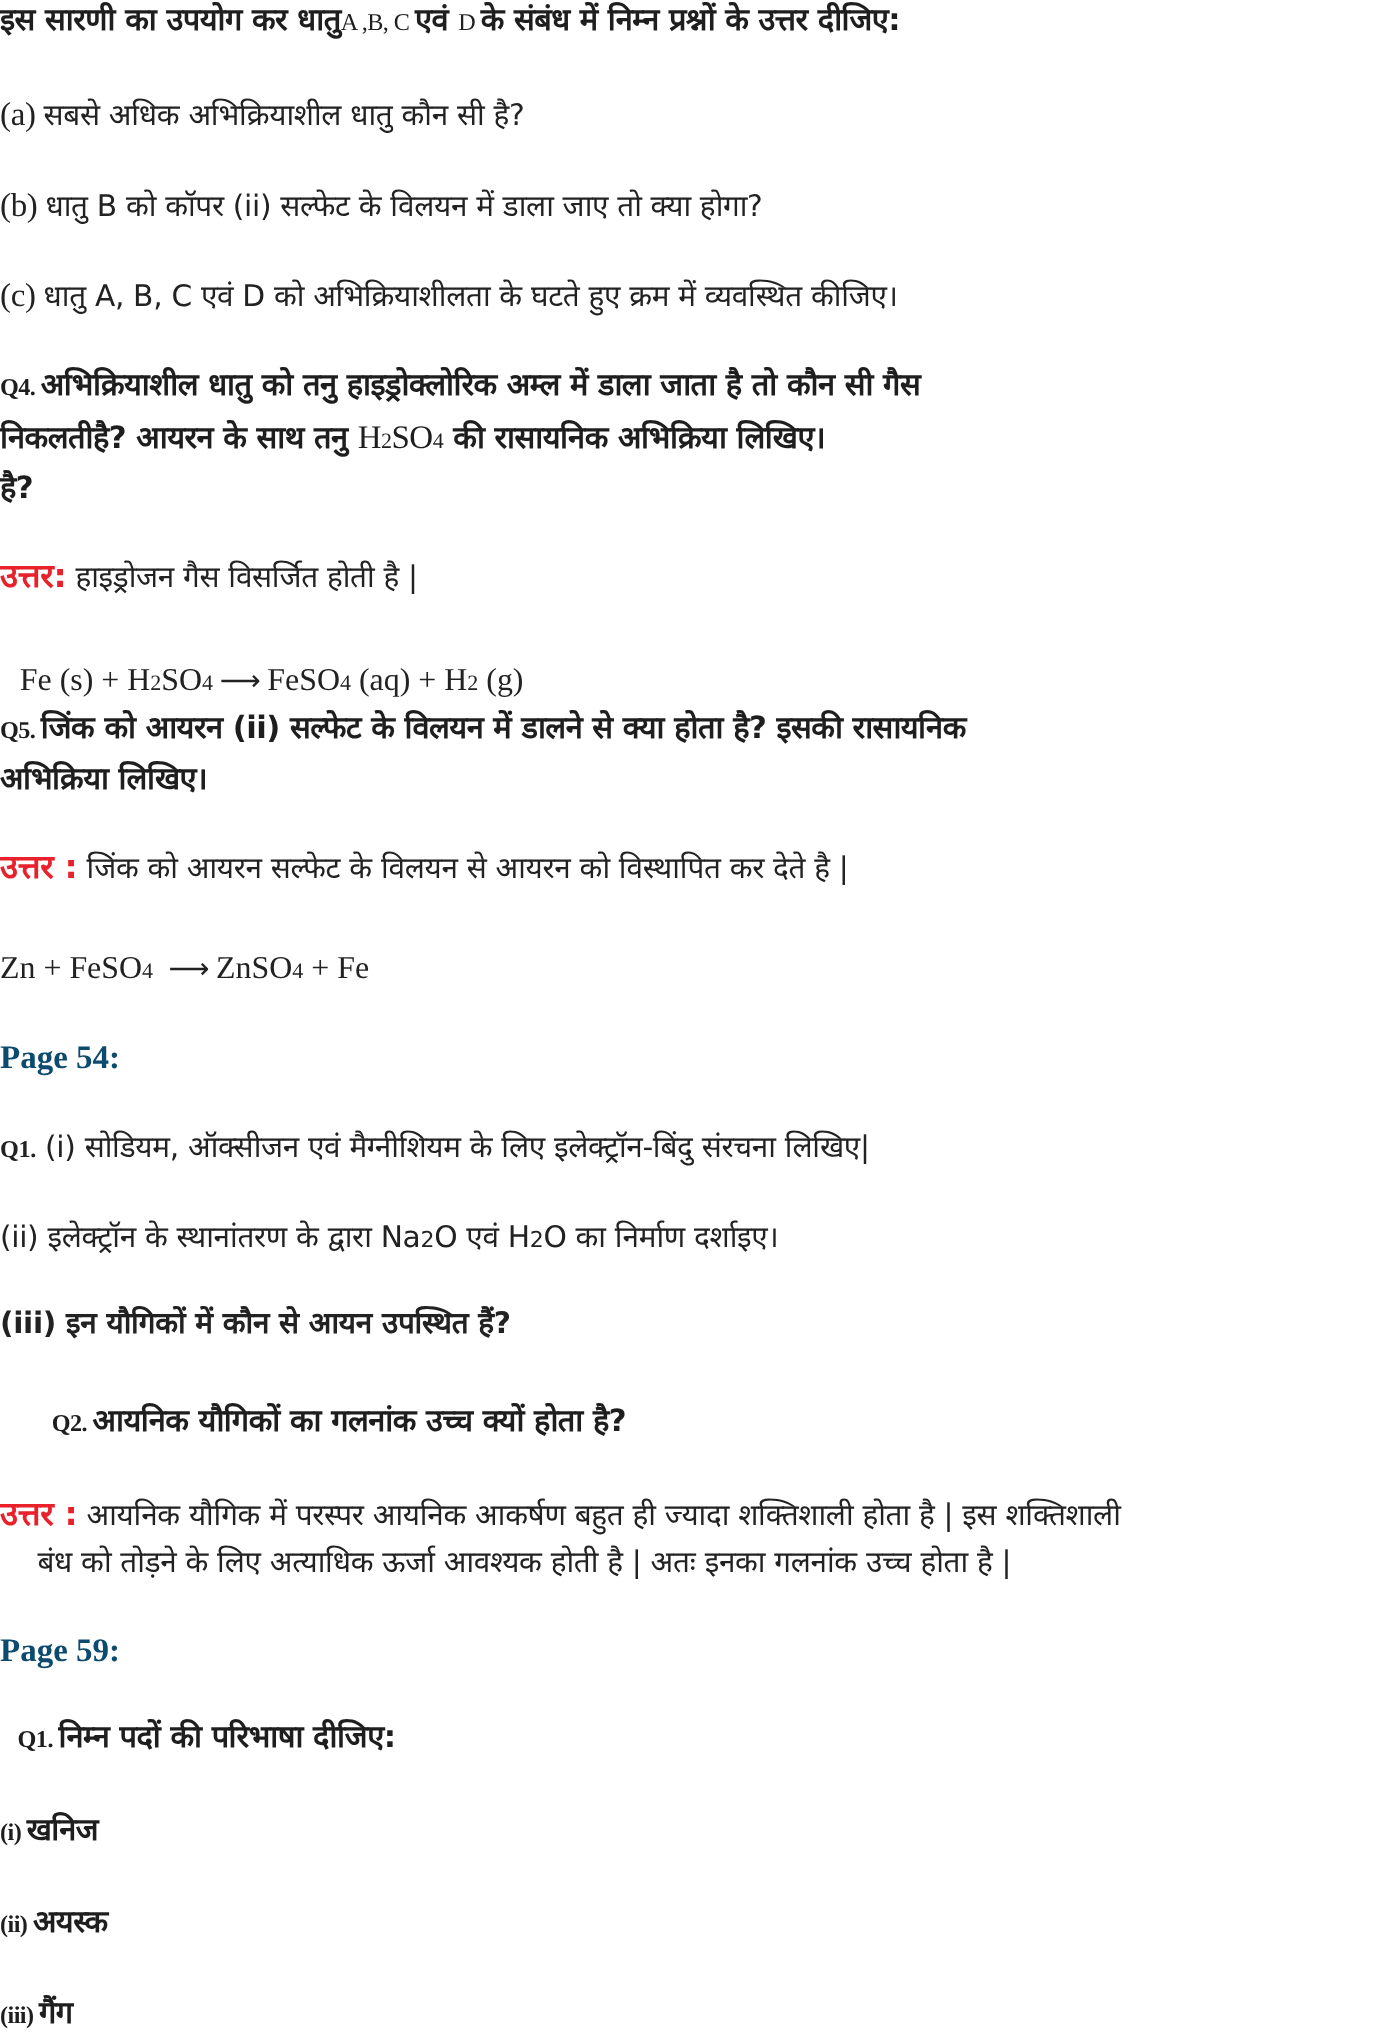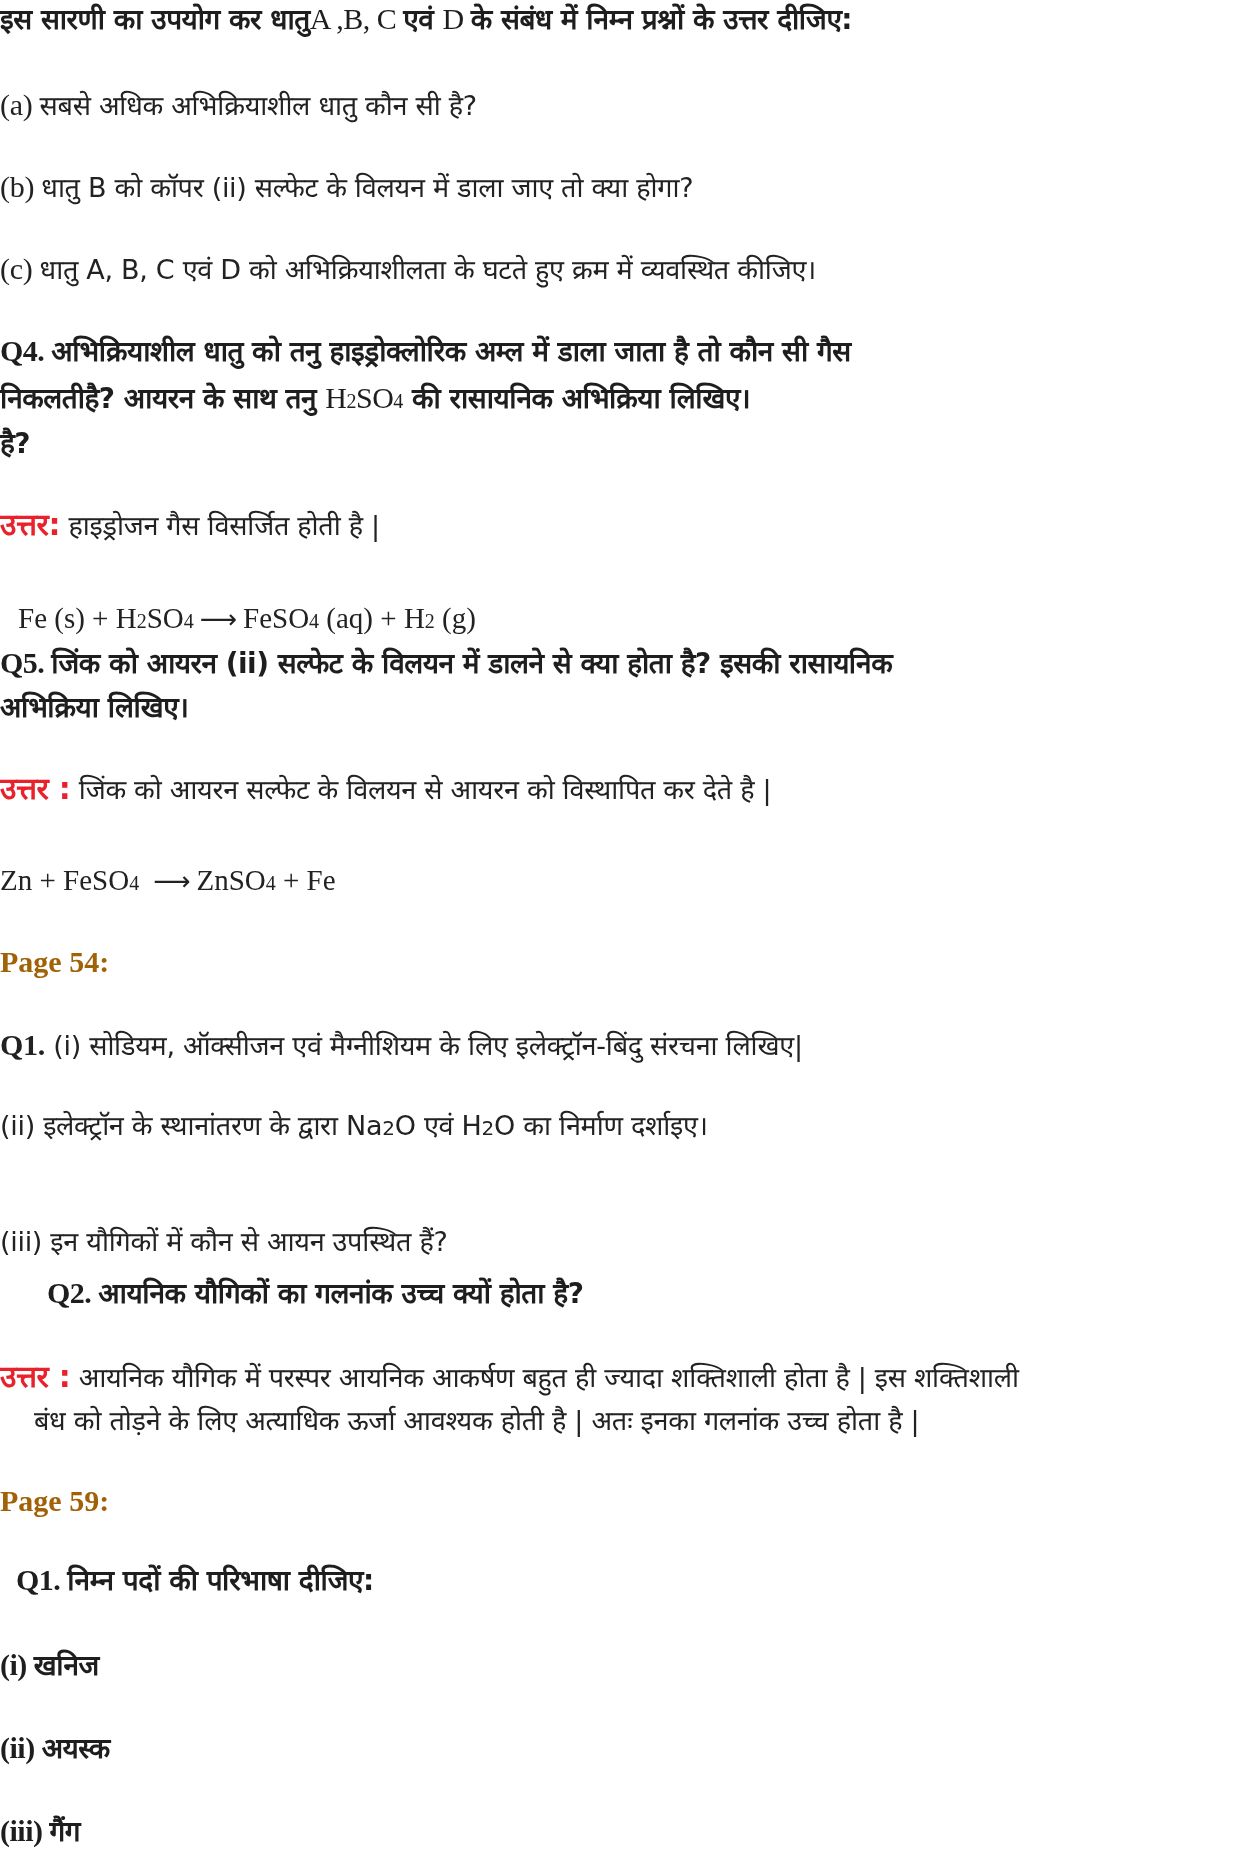--- a/index.html
+++ b/index.html
@@ -2,24 +2,24 @@
 <html><head>
 <meta charset="utf-8">
 <style>
   html, body { margin: 0; padding: 0; background: #ffffff; }
   body { width: 1254px; height: 1853px; position: relative; overflow: hidden;
          font-family: "Liberation Serif", "DejaVu Serif", serif; color: #1a1a1a; }
   .line { position: absolute; left: 0; white-space: nowrap; line-height: 1; }
   .bold { font-family: "DejaVu Sans", sans-serif; font-weight: bold; font-size: 28px; letter-spacing: -0.5px; color: #1e1e1e; }
   .reg  { font-family: "DejaVu Sans", sans-serif; font-size: 27px; color: #222; letter-spacing: -0.3px; }
   .latin { font-family: "Liberation Serif", serif; font-size: 30px; }
-  .latin-b { font-family: "Liberation Serif", serif; font-size: 30px; font-weight: bold; }
+  .latin-b { font-family: "Liberation Serif", serif; font-size: 22px; font-weight: bold; }
   .sub { font-size: 20px; }
   .ans-label { color: #e8212b; font-family: "DejaVu Sans", sans-serif; font-weight: bold; font-size: 30px; }
-  .page-label { color: #a16207; font-family: "Liberation Serif", serif; font-weight: bold; font-size: 30px; }
+  .page-label { color: #0c4a6e; font-family: "Liberation Serif", serif; font-weight: bold; font-size: 30px; }
   .eq { font-family: "Liberation Serif", serif; font-size: 29px; color: #222; }
   .arrow { font-family: "DejaVu Sans", sans-serif; font-size: 26px; padding: 0 6px; }
 </style>
 </head>
 <body>
 
 <div class="line bold" style="top:4px;">
   <span>इस सारणी का उपयोग कर धातु</span><span class="latin-b" style="font-weight:normal">A ,B, C </span><span>एवं </span><span class="latin-b" style="font-weight:normal">D </span><span> के  संबंध में निम्न प्रश्नों के  उत्तर दीजिए:</span>
 </div>
 
@@ -63,21 +63,21 @@
 </div>
 
 <div class="line page-label" style="top:947px;">Page 54:</div>
 
 <div class="line reg" style="top:1030px;">
   <span class="latin-b">Q1.</span><span> (i) सोडियम, ऑक्सीजन एवं मैग्नीशियम के लिए इलेक्ट्रॉन-बिंदु संरचना लिखिए|</span>
 </div>
 <div class="line reg" style="top:1112px;">
   <span>(ii) इलेक्ट्रॉन के स्थानांतरण के द्वारा Na</span><span class="sub">2</span><span>O एवं H</span><span class="sub">2</span><span>O का निर्माण दर्शाइए।</span>
 </div>
-<div class="line reg" style="top:1228px;">(iii) इन यौगिकों में कौन से आयन उपस्थित हैं?</div>
+<div class="line reg" style="top:1190px;font-weight:bold;">(iii) इन यौगिकों में कौन से आयन उपस्थित हैं?</div>
 
 <div class="line bold" style="top:1278px;padding-left:47px;">
   <span class="latin-b">Q2. </span><span>आयनिक यौगिकों का गलनांक उच्च क्यों होता है?</span>
 </div>
 
 <div class="line reg" style="top:1362px;">
   <span class="ans-label">उत्तर :</span><span> आयनिक यौगिक में परस्पर आयनिक आकर्षण बहुत ही ज्यादा शक्तिशाली होता है | इस शक्तिशाली</span>
 </div>
 <div class="line reg" style="top:1407px;margin-left:34px;">बंध को तोड़ने के लिए अत्याधिक ऊर्जा आवश्यक होती है | अतः इनका गलनांक उच्च होता है |</div>
 

